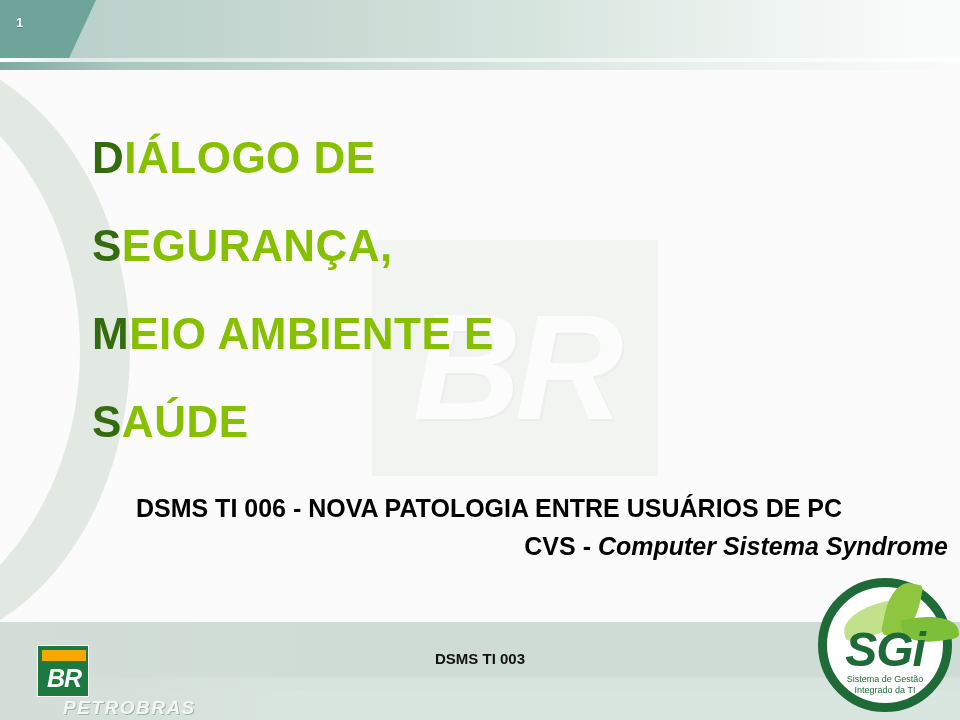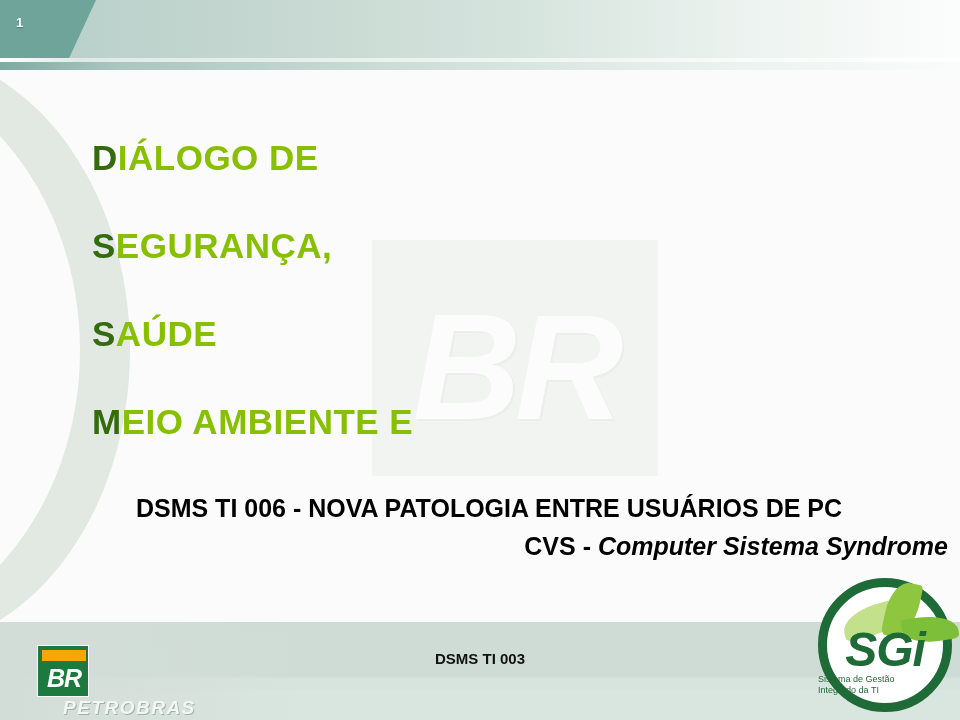--- a/index.html
+++ b/index.html
@@ -100,21 +100,21 @@
     user-select: none;
   }
 
   
   .title-block {
     position: absolute;
     left: 92px; top: 114px;
     width: 620px;
   }
   .title-line {
-    font-size: 35px;
+    font-size: 44px;
     font-weight: bold;
     line-height: 88px;
     letter-spacing: 0.5px;
     white-space: nowrap;
     color: #86c000;
   }
   .title-line .cap {
     color: #336B0E;
   }
 
@@ -261,21 +261,21 @@
     font-weight: bold;
     font-style: italic;
     color: #1f6b38;
     line-height: 48px;
     letter-spacing: -1px;
   }
   .sgi-sub {
     position: absolute;
     left: 0; top: 96px;
     width: 134px;
-    text-align: left;
+    text-align: center;
     font-size: 9px;
     color: #1f6b38;
     line-height: 11px;
   }
 </style>
 </head>
 <body>
 
 <div class="slide">
 
@@ -290,22 +290,22 @@
   <div class="header">
     <div class="header-tab"></div>
     <div class="slide-number">1</div>
   </div>
   <div class="header-rule"></div>
   <div class="header-band2"></div>
 
   <div class="title-block">
     <div class="title-line"><span class="cap">D</span><span>IÁLOGO DE</span></div>
     <div class="title-line"><span class="cap">S</span><span>EGURANÇA,</span></div>
+    <div class="title-line"><span class="cap">M</span><span>EIO AMBIENTE E</span></div>
     <div class="title-line"><span class="cap">S</span><span>AÚDE</span></div>
-    <div class="title-line"><span class="cap">M</span><span>EIO AMBIENTE E</span></div>
   </div>
 
   <div class="subtitle">
     <div class="subtitle-line1">DSMS TI 006 - NOVA PATOLOGIA ENTRE USUÁRIOS DE PC</div>
     <div class="subtitle-line2"><span>CVS - </span><span class="ital">Computer Sistema Syndrome</span></div>
   </div>
 
   <div class="footer"></div>
   <div class="footer-strip"></div>
   <div class="footer-fade"></div>

